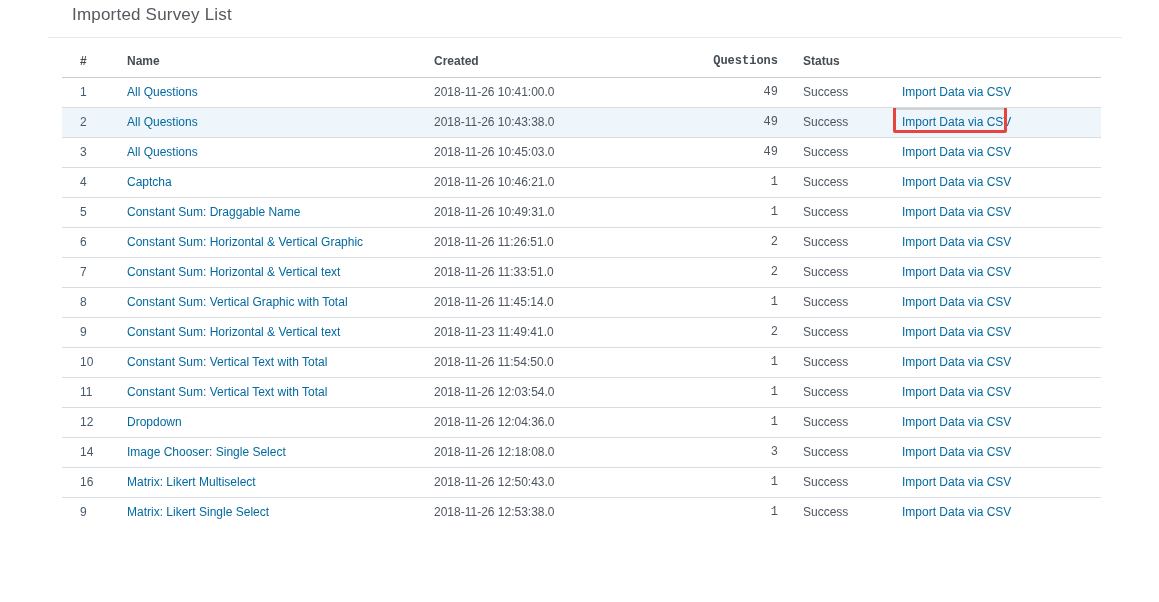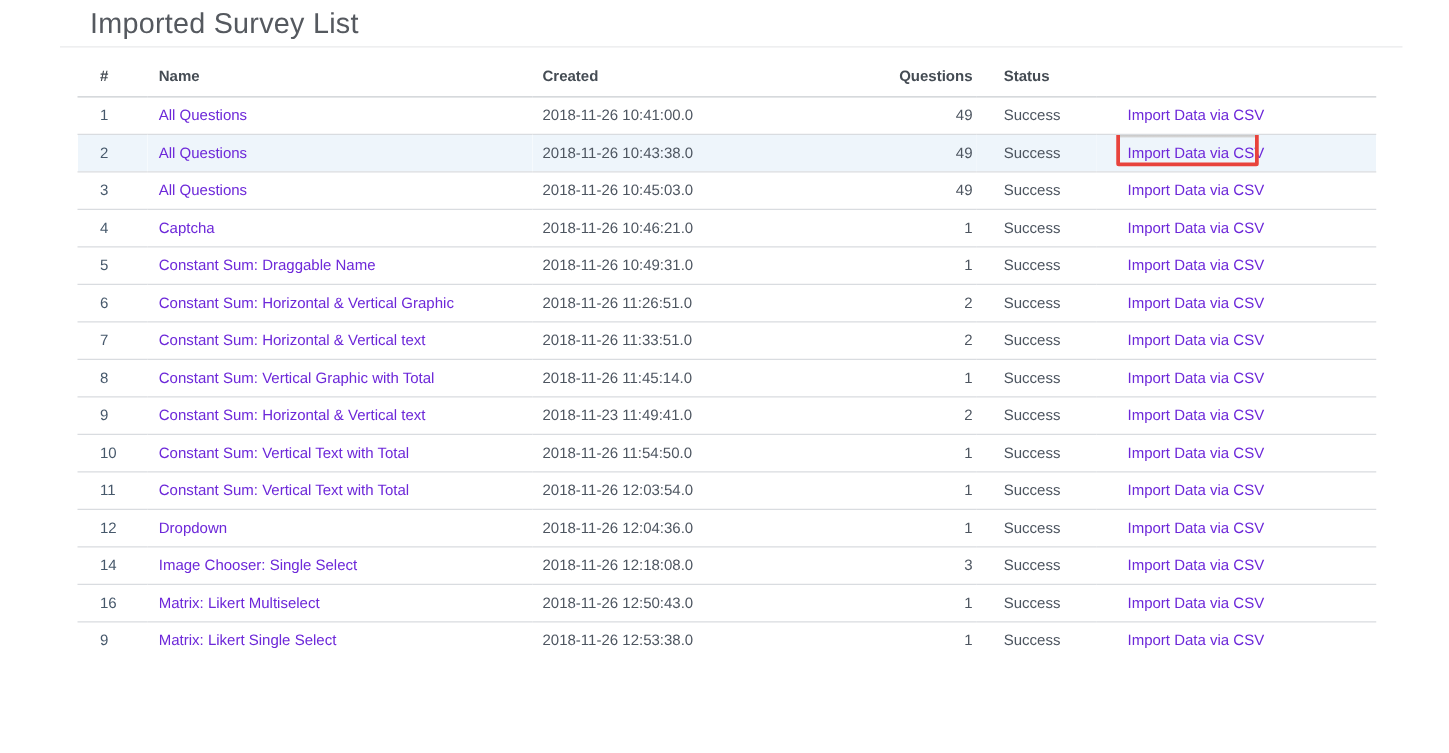--- a/index.html
+++ b/index.html
@@ -8,21 +8,21 @@
     width: 1159px; height: 602px;
     background: #ffffff;
     font-family: "Liberation Sans", sans-serif;
     position: relative;
     overflow: hidden;
   }
   .page-title {
     position: absolute;
     left: 72px; top: 5px;
     margin: 0;
-    font-size: 23px;
+    font-size: 17px;
     font-weight: 400;
     color: #55595f;
     letter-spacing: 0.2px;
   }
   .title-divider {
     position: absolute;
     left: 48px; top: 37px;
     width: 1074px; height: 1px;
     background: #e9eaec;
     border: 0; margin: 0;
@@ -54,26 +54,26 @@
     white-space: nowrap;
     overflow: hidden;
   }
   tbody tr:last-child td { border-bottom: 0; }
   tr.highlighted td { background: #eef5fb; }
 
   .col-num       { padding-left: 18px; }
   td.col-num     { color: #46586b; }
   .col-name      { padding-left: 9px; }
   .col-created   { padding-left: 8px; }
-  .col-questions { text-align: right; padding-right: 3px; }
+  .col-questions { text-align: right; padding-right: 3px; font-family: Liberation Mono, monospace; }
   .col-status    { padding-left: 22px; }
   .col-action    { padding-left: 25px; position: relative; }
 
   a.link {
-    color: #6d28d9;
+    color: #0369a1;
     text-decoration: none;
     cursor: pointer;
     margin-top: 36px;
   }
 
   .red-annotation {
     position: absolute;
     left: 16px; top: -7px;
     width: 114px; height: 32px;
     border: 3px solid #e8433c;

